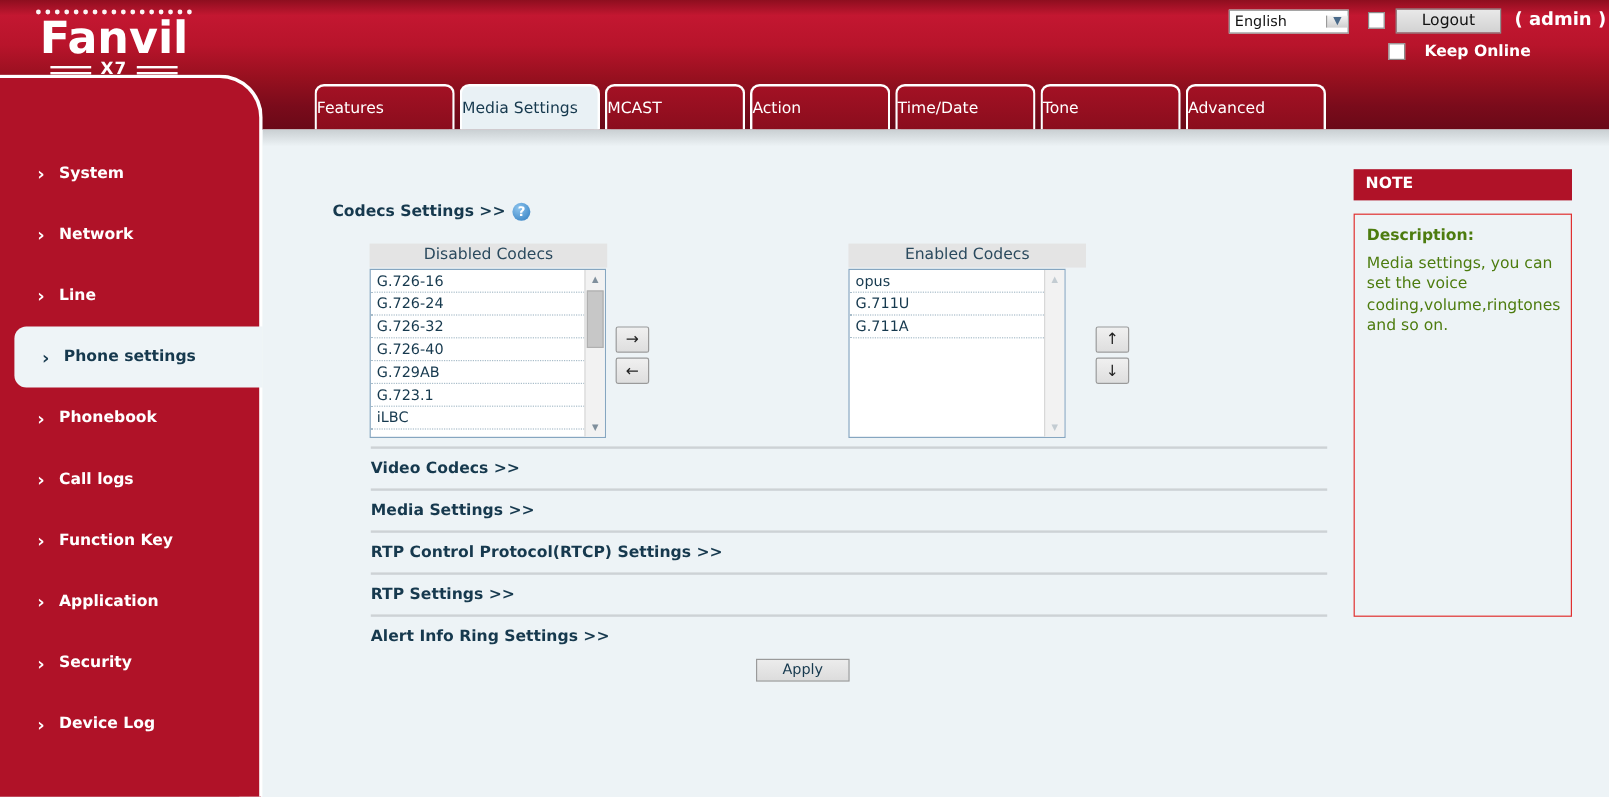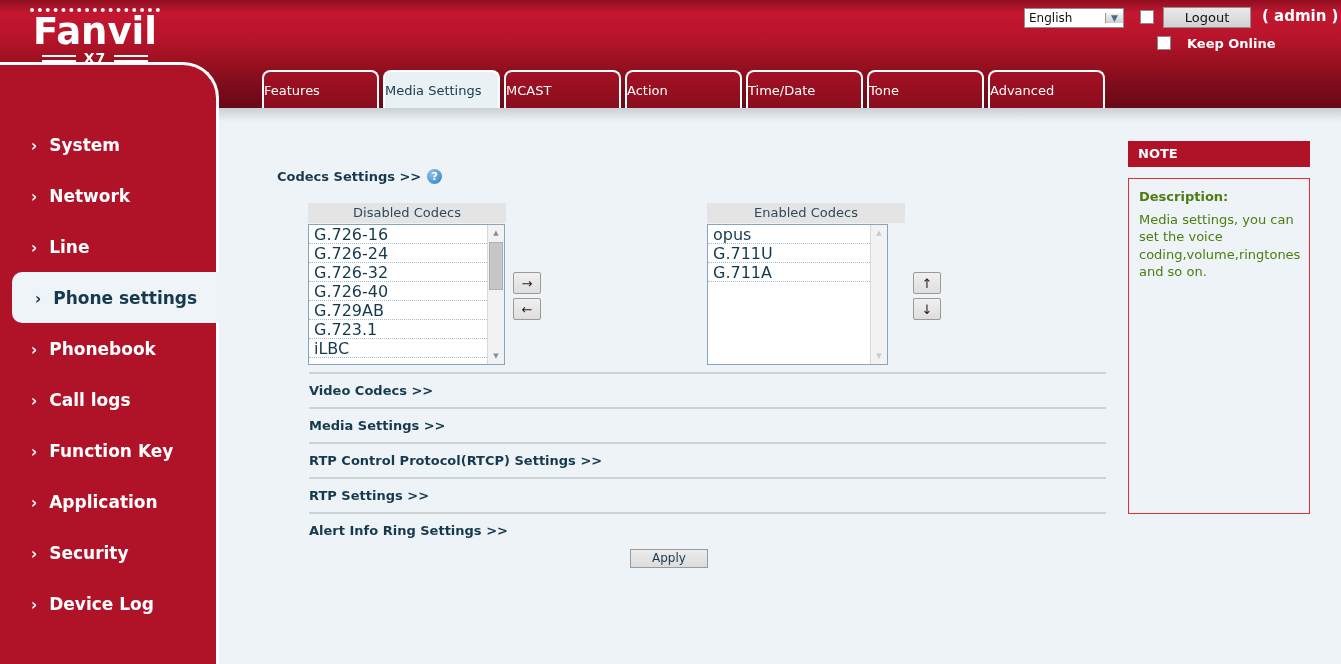--- a/index.html
+++ b/index.html
@@ -55,21 +55,21 @@
   }
   .tab.active { background:#e9f1f5; color:#16394e; }
   
   .sidebar {
     position:absolute; left:0; top:62px; width:219px; height:602px;
     background:#b01228; border-top:3px solid #fff; border-right:3px solid #fff;
     border-top-right-radius:36px; padding-top:54px;
   }
   .side-item {
     height:51px; display:flex; align-items:center; gap:12px;
-    color:#fff; font-weight:bold; font-size:17px; padding-left:31px; cursor:pointer;
+    color:#fff; font-weight:bold; font-size:13px; padding-left:31px; cursor:pointer;
   }
   .side-item .chev::before { content:"\203A"; font-size:15px; }
   .side-item.active {
     background:#eef4f7; color:#16394e; margin-left:12px; margin-right:-3px;
     border-radius:10px 0 0 10px; padding-left:23px;
   }
   
   .content { position:absolute; left:219px; top:108px; width:1122px; height:556px; background:#edf3f6; }
   .content .topshade { position:absolute; left:0; top:0; right:0; height:14px;
     background:linear-gradient(#c9cfd2,#edf3f6); }
@@ -88,21 +88,21 @@
   }
   .lh-disabled { left:89px; top:95px; }
   .lh-enabled  { left:488px; top:95px; }
   .codec-list {
     position:absolute; width:197px; height:141px; background:#fff;
     border:1px solid #86a6c0; padding-right:17px; overflow:hidden;
   }
   .cl-disabled { left:89px; top:116px; }
   .cl-enabled  { left:488px; top:116px; width:181px; }
   .codec-item {
-    height:19px; line-height:19px; padding-left:5px; font-size:16px; color:#16394e;
+    height:19px; line-height:19px; padding-left:5px; font-size:12px; color:#16394e;
     border-bottom:1px dotted #a8bcc9; cursor:pointer; white-space:nowrap;
   }
   .scrollbar {
     position:absolute; right:0; top:0; width:17px; height:100%;
     background:#f2f2f2; border-left:1px solid #d8d8d8;
   }
   .sb-btn { height:16px; display:flex; align-items:center; justify-content:center;
     font-size:7px; color:#7f8f9c; cursor:pointer; }
   .sb-btn.down { position:absolute; bottom:0; left:0; right:0; }
   .scrollbar.pale .sb-btn { color:#c3ccd2; }

